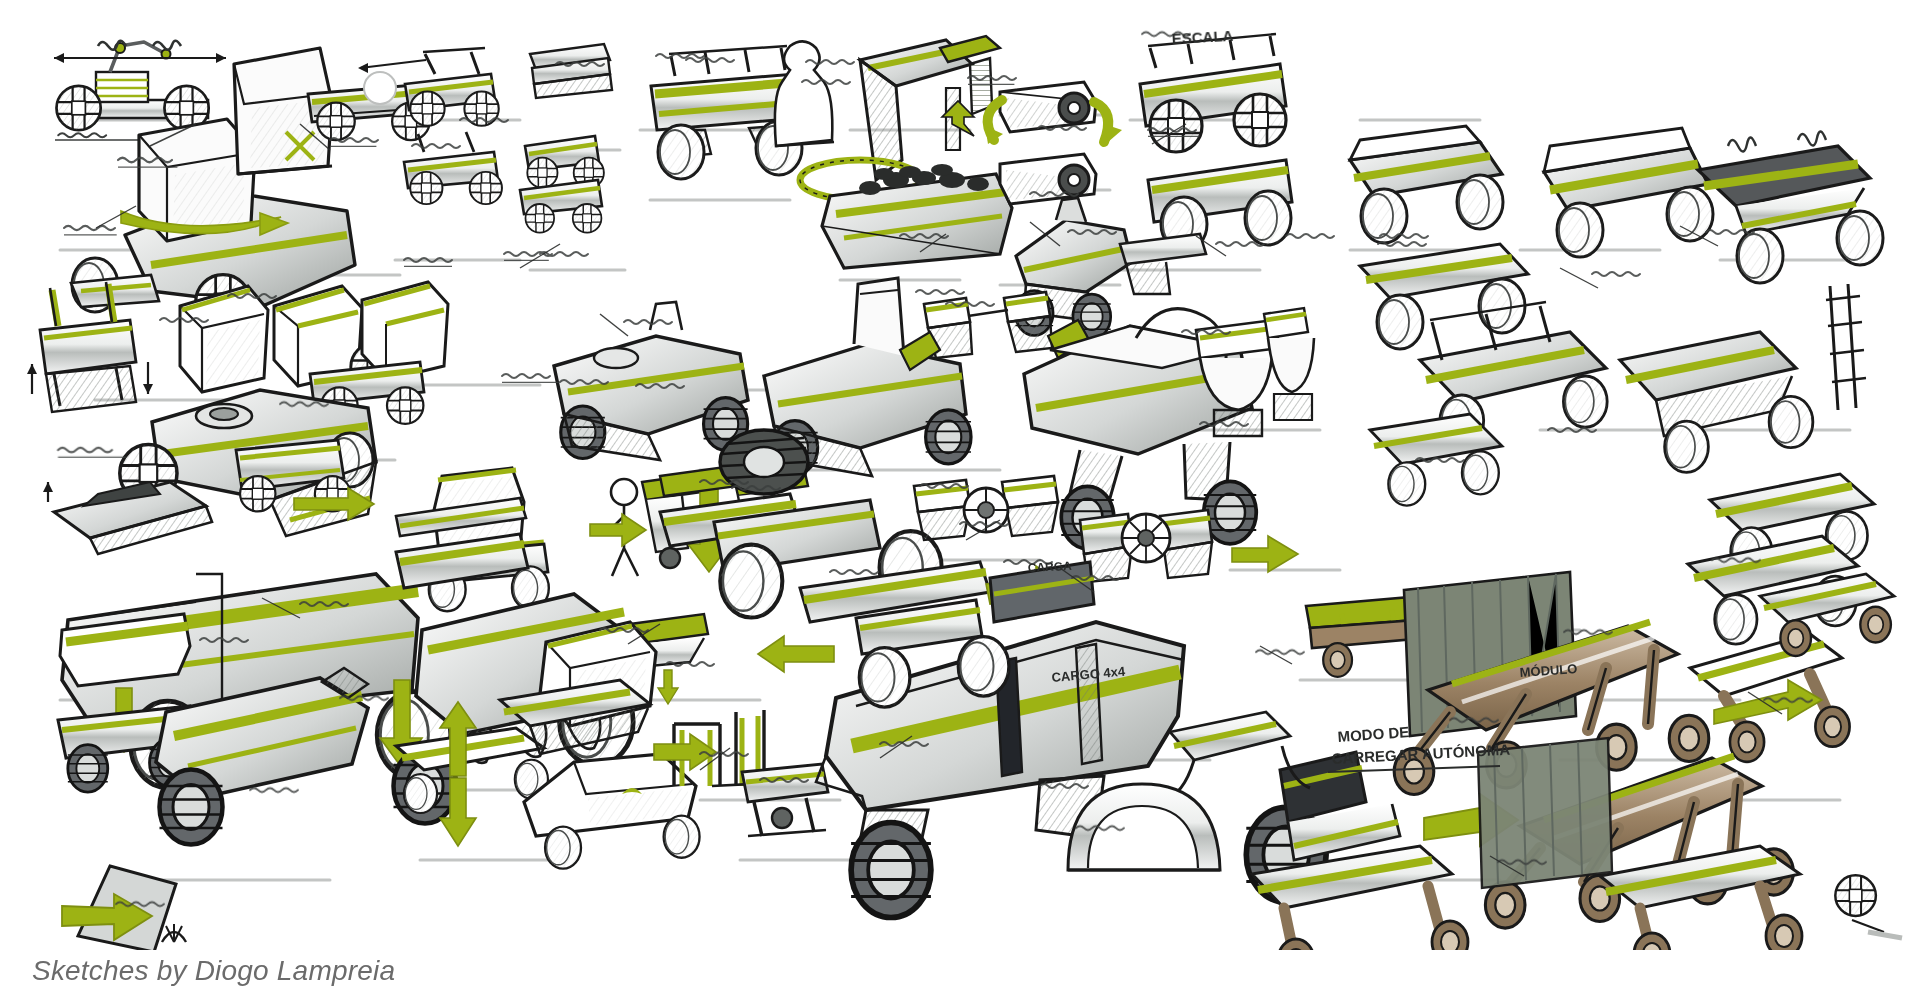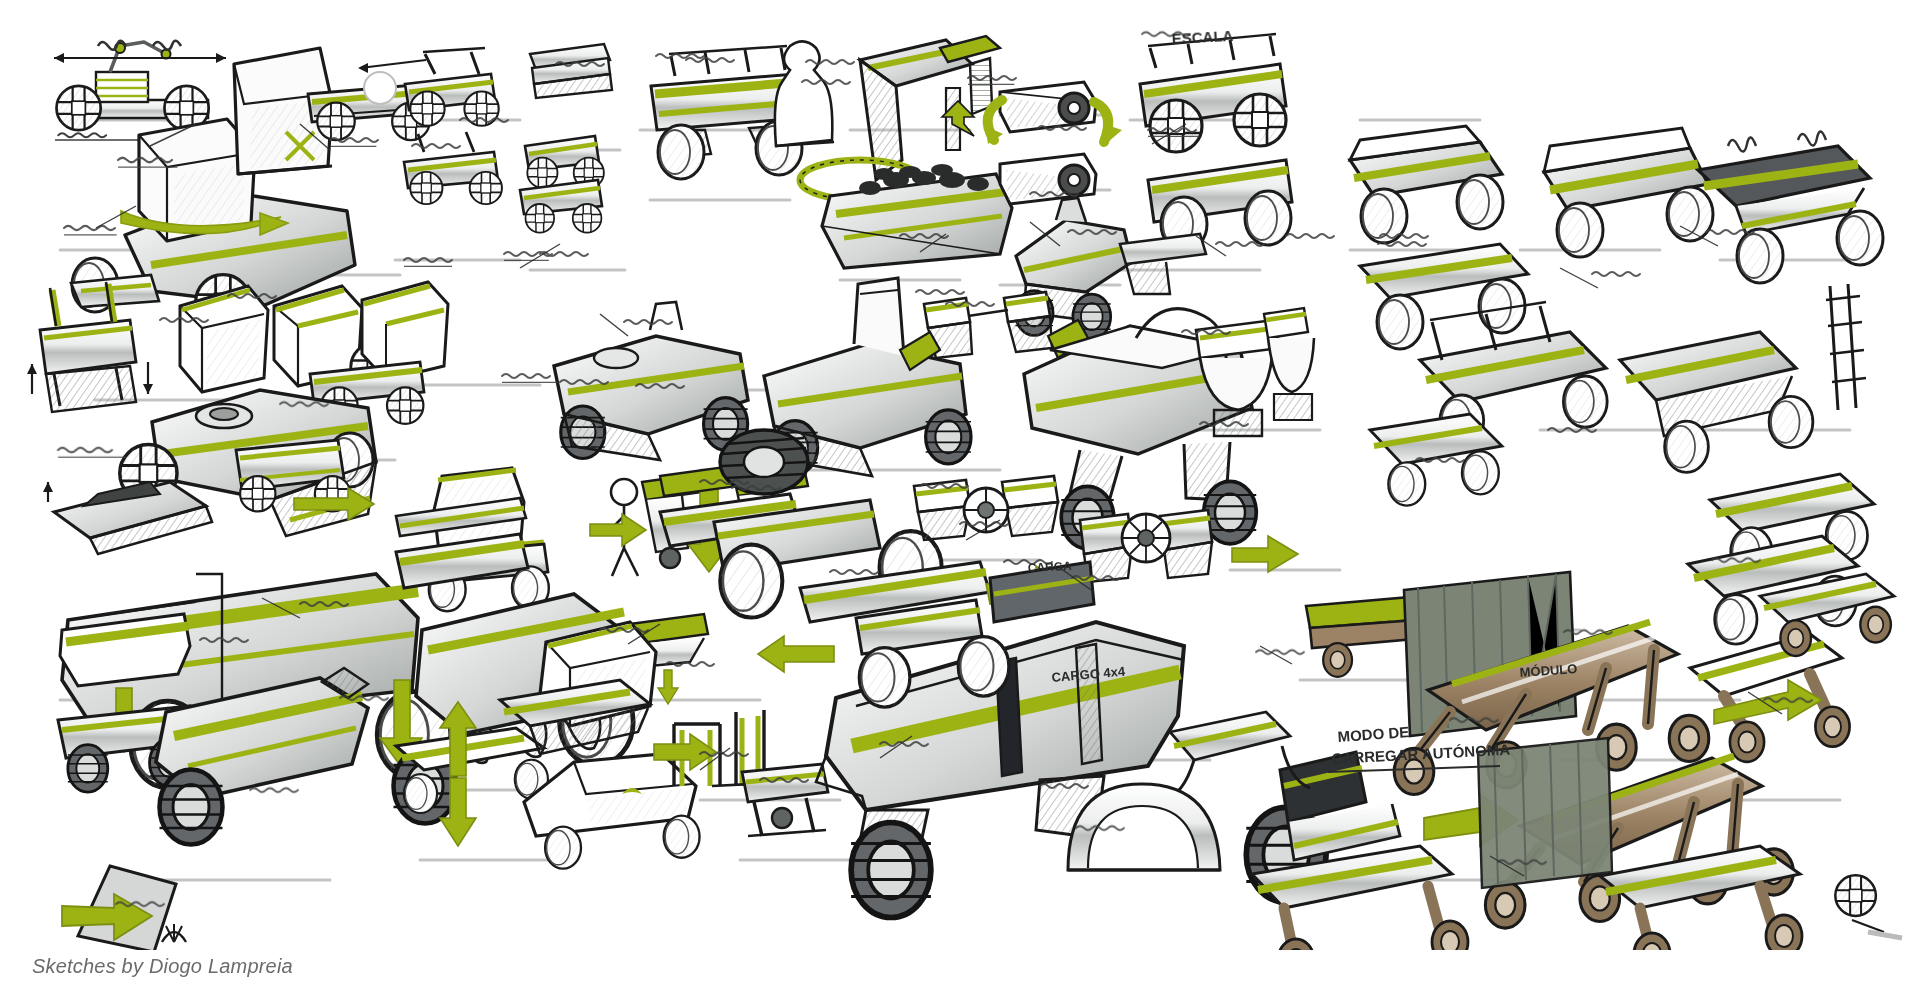--- a/index.html
+++ b/index.html
@@ -1,21 +1,21 @@
 <!DOCTYPE html>
 <html><head>
 <meta charset="utf-8">
 <style>
   html,body{margin:0;padding:0;background:#ffffff;}
   body{width:1920px;height:1000px;overflow:hidden;font-family:"Liberation Sans",sans-serif;}
   #page{position:relative;width:1920px;height:1000px;background:#ffffff;overflow:hidden;}
   #sheet{position:absolute;left:0;top:0;width:1920px;height:950px;overflow:hidden;}
   #sheet svg{display:block;}
   #caption{position:absolute;left:32px;top:955px;font-family:"Liberation Sans",sans-serif;
-           font-style:italic;font-size:20px;color:#6b6b6b;letter-spacing:.2px;white-space:nowrap;}
+           font-style:italic;font-size:28px;color:#6b6b6b;letter-spacing:.2px;white-space:nowrap;}
 </style>
 </head>
 <body>
 
 <div id="page">
 
   <div id="sheet">
     <svg width="1920" height="950" viewBox="0 0 1920 950" xmlns="http://www.w3.org/2000/svg">
       <defs>
         <pattern id="hatch" width="6" height="6" patternTransform="rotate(35)" patternUnits="userSpaceOnUse">

